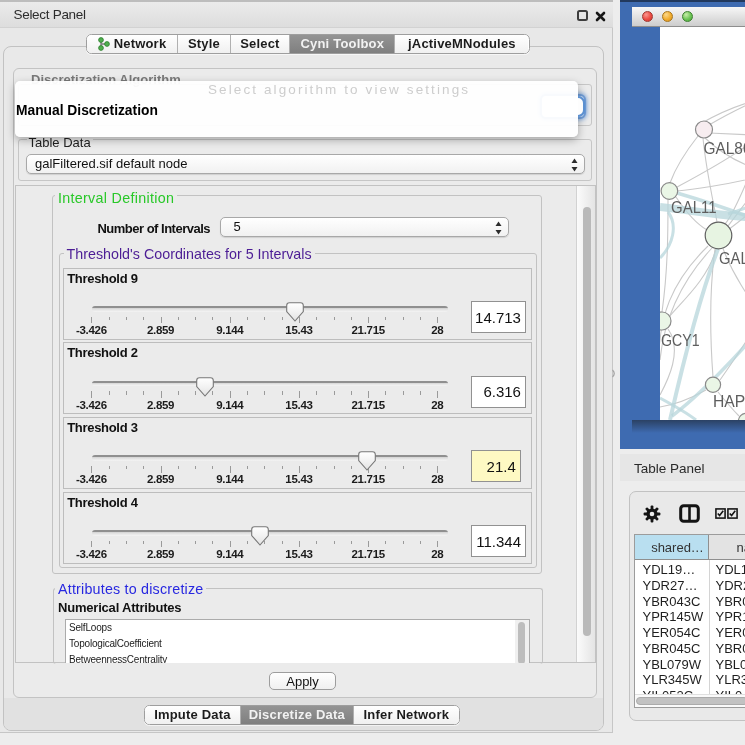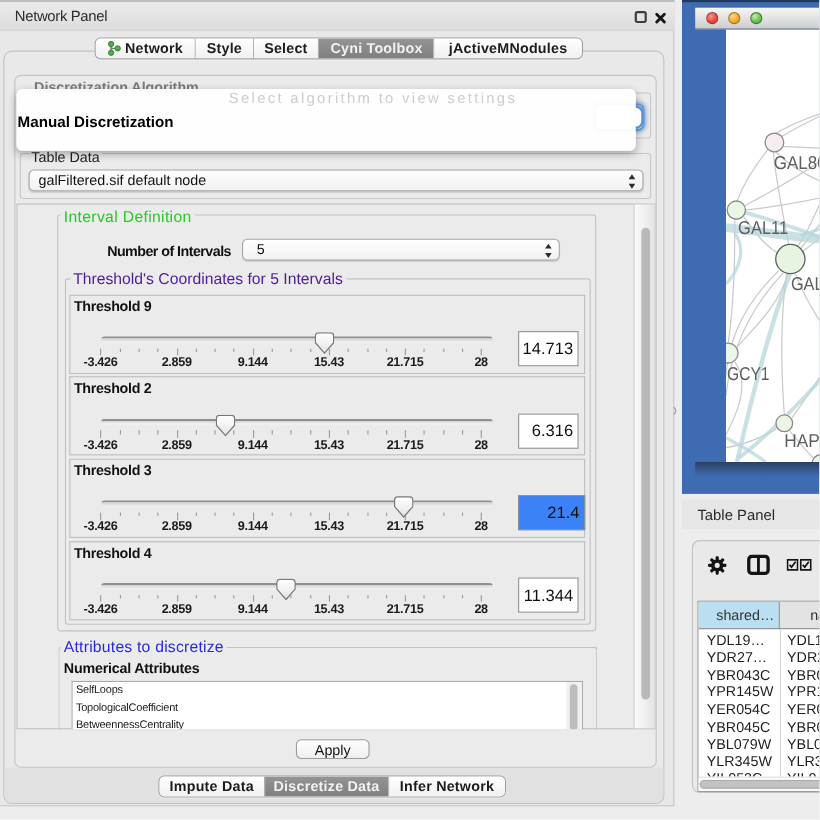--- a/index.html
+++ b/index.html
@@ -10,21 +10,21 @@
 }
 .abs { position:absolute; }
 </style>
 </head>
 <body>
 <div id="page">
 
 <div class="abs" id="cpwin" style="left:0;top:0;width:613px;height:733px;background:#e8e8e8;border-right:1px solid #c6c6c6;border-bottom:1px solid #c6c6c6;"></div>
 <div class="abs" style="left:0;top:0;width:613px;height:2px;background:#bdbdbd;"></div>
 <div class="abs" style="left:0;top:2px;width:613px;height:26px;background:linear-gradient(#ebebeb,#dddddd);border-bottom:1px solid #d2d2d2;"></div>
-<div class="abs" style="left:13.5px;top:6.5px;font-size:13.5px;letter-spacing:-0.3px;color:#2d2d2d;">Network Panel</div>
+<div class="abs" style="left:13.5px;top:6.5px;font-size:13.5px;letter-spacing:-0.3px;color:#2d2d2d;">Select Panel</div>
 
 <div class="abs" style="left:577px;top:10px;width:11px;height:11px;border:2px solid #3d3d3d;border-radius:2.5px;"></div>
 <svg class="abs" style="left:594.5px;top:10.5px;" width="11" height="11" viewBox="0 0 11 11">
       <path d="M2 2 L9 9 M9 2 L2 9" stroke="#161616" stroke-width="2.6" stroke-linecap="round"></path>
     </svg>
 
 <div class="abs" style="left:3px;top:46px;width:601px;height:685px;background:#e9e9e9;border:1px solid #c2c2c2;border-radius:8px;"></div>
 <div class="abs" style="left:4px;top:698px;width:599px;height:32px;background:#e1e1e1;border-radius:0 0 7px 7px;"></div>
 
 <div class="abs" style="left:13px;top:68px;width:584px;height:630px;background:#ebebeb;border:1px solid #c3c3c3;border-radius:6px;"></div>
@@ -185,21 +185,21 @@
         <svg style="position:absolute;left:294.3px;top:33.5px;" width="18" height="20" viewBox="0 0 18 20">
           <defs>
             <linearGradient id="tg3" x1="0" y1="0" x2="0" y2="1">
               <stop offset="0" stop-color="#ffffff"></stop>
               <stop offset="0.5" stop-color="#f2f2f2"></stop>
               <stop offset="1" stop-color="#e2e2e2"></stop>
             </linearGradient>
           </defs>
           <path d="M3.5 0.7 L14.5 0.7 Q17.3 0.7 17.3 3.5 L17.3 9.5 L9 19 L0.7 9.5 L0.7 3.5 Q0.7 0.7 3.5 0.7 Z" fill="url(#tg3)" stroke="#777" stroke-width="1.1"></path>
         </svg>
-        <div style="position:absolute;left:407.1px;top:32.5px;width:61px;height:32px;background:#3b82f6;border:1px solid #919191;">
+        <div style="position:absolute;left:407.1px;top:32.5px;width:50px;height:32px;background:#fef9c3;border:1px solid #919191;">
           <span style="position:absolute;right:4.5px;top:6.5px;font-size:15px;color:#111;">21.4</span>
         </div>
       </div>
       <div class="abs" style="left:63.2px;top:491.6px;width:469px;height:72px;border:1px solid #bdbdbd;">
         <div style="position:absolute;left:3px;top:2px;font-size:13px;font-weight:bold;letter-spacing:-0.3px;color:#111;">Threshold 4</div>
         <div style="position:absolute;left:27.799999999999997px;top:37.5px;width:356.5px;height:5.5px;border-radius:3px;background:linear-gradient(#8f8f8f 0px,#8f8f8f 1.6px,#cdcdcd 1.6px,#e6e6e6 65%,#f4f4f4);"></div>
         <div style="position:absolute;left:27.200000000000003px;top:48.2px;width:1px;height:6.7px;background:#9a9a9a;"></div>
         <div style="position:absolute;left:44.5px;top:48.2px;width:1px;height:3.4px;background:#9a9a9a;"></div>
         <div style="position:absolute;left:61.8px;top:48.2px;width:1px;height:3.4px;background:#9a9a9a;"></div>
         <div style="position:absolute;left:79.10000000000001px;top:48.2px;width:1px;height:3.4px;background:#9a9a9a;"></div>
@@ -385,21 +385,21 @@
     </svg>
 <svg class="abs" style="left:714.5px;top:508px;" width="11" height="11" viewBox="0 0 12 12">
       <rect x="1" y="1" width="10" height="10" fill="none" stroke="#141414" stroke-width="1.7"></rect>
       <path d="M3 6 L5 8.2 L9 3" stroke="#141414" stroke-width="1.7" fill="none"></path>
     </svg>
 <svg class="abs" style="left:726.8px;top:508px;" width="11" height="11" viewBox="0 0 12 12">
       <rect x="1" y="1" width="10" height="10" fill="none" stroke="#141414" stroke-width="1.7"></rect>
       <path d="M3 6 L5 8.2 L9 3" stroke="#141414" stroke-width="1.7" fill="none"></path>
     </svg>
 
-<div class="abs" style="left:633.5px;top:546px;width:112px;height:174px;background:#fff;border:1px solid #9c9c9c;overflow:hidden;">
+<div class="abs" style="left:633.5px;top:534px;width:112px;height:174px;background:#fff;border:1px solid #9c9c9c;overflow:hidden;">
   <div style="position:absolute;left:0;top:0;width:74px;height:25px;background:#b9dff0;border-right:1px solid #8f8f8f;border-bottom:1px solid #8f8f8f;font-size:13px;color:#333;text-align:center;line-height:25px;padding-left:13px;">shared…</div>
   <div style="position:absolute;left:74px;top:0;width:45px;height:25px;background:#e3e3e3;border-bottom:1px solid #8f8f8f;font-size:13px;color:#333;">
         <span style="position:absolute;left:28px;top:5px;">na</span>
       </div>
   <div style="position:absolute;left:74.5px;top:25px;width:1px;height:135px;background:#d4d4d4;"></div>
   <div style="position:absolute;left:8px;top:27px;font-size:13px;color:#1f1f1f;line-height:15.75px;">YDL19…<br>YDR27…<br>YBR043C<br>YPR145W<br>YER054C<br>YBR045C<br>YBL079W<br>YLR345W<br>YIL052C</div>
   <div style="position:absolute;left:81px;top:27px;font-size:13px;color:#1f1f1f;line-height:15.75px;">YDL1<br>YDR2<br>YBR0<br>YPR1<br>YER0<br>YBR0<br>YBL0<br>YLR3<br>YIL0</div>
   <div style="position:absolute;left:0;top:159px;width:112px;height:15px;background:#fafafa;border-top:1px solid #e0e0e0;"></div>
   <div style="position:absolute;left:1px;top:161.5px;width:112px;height:8px;background:#c2c2c2;border:1px solid #ababab;border-radius:4px;"></div>
 </div>

